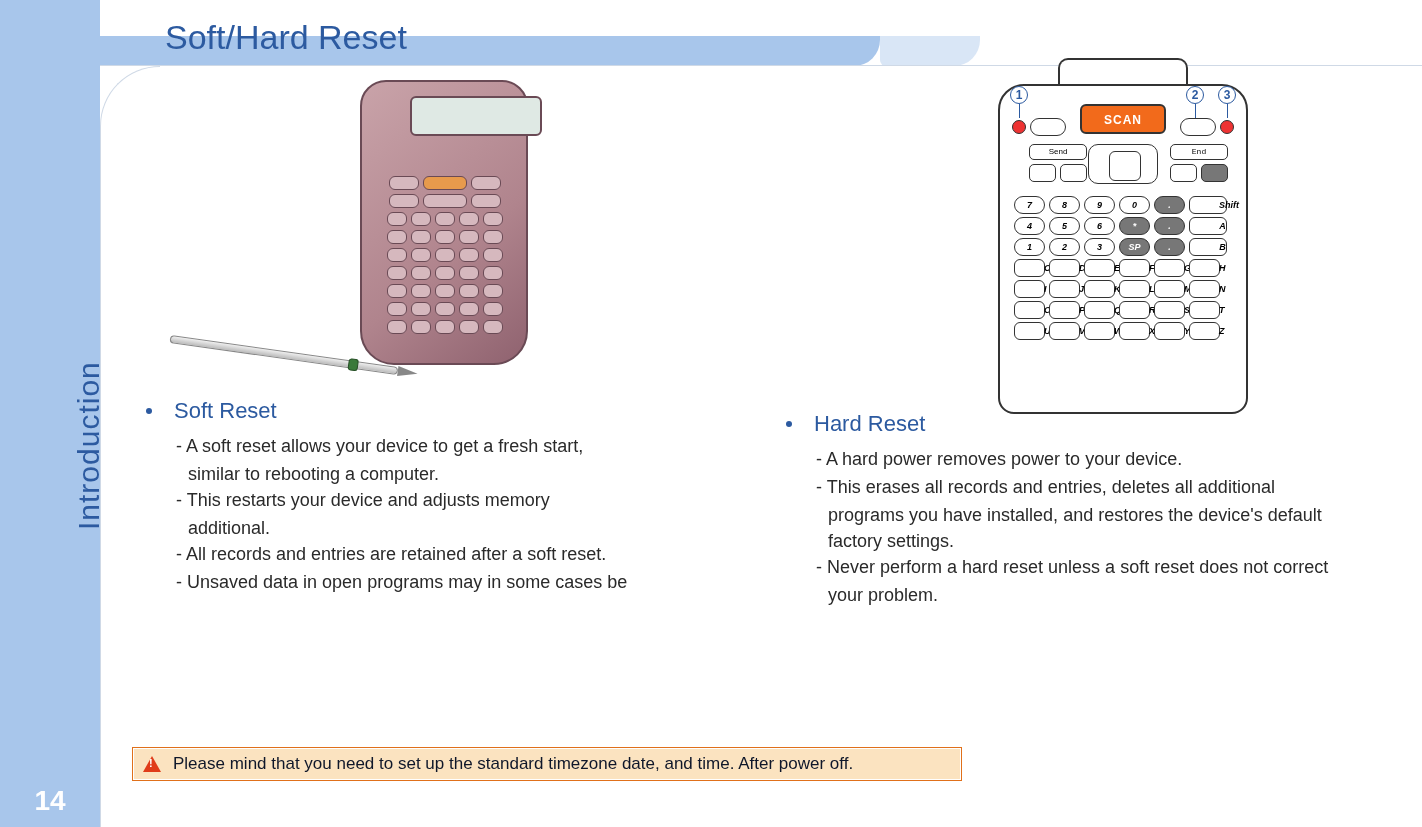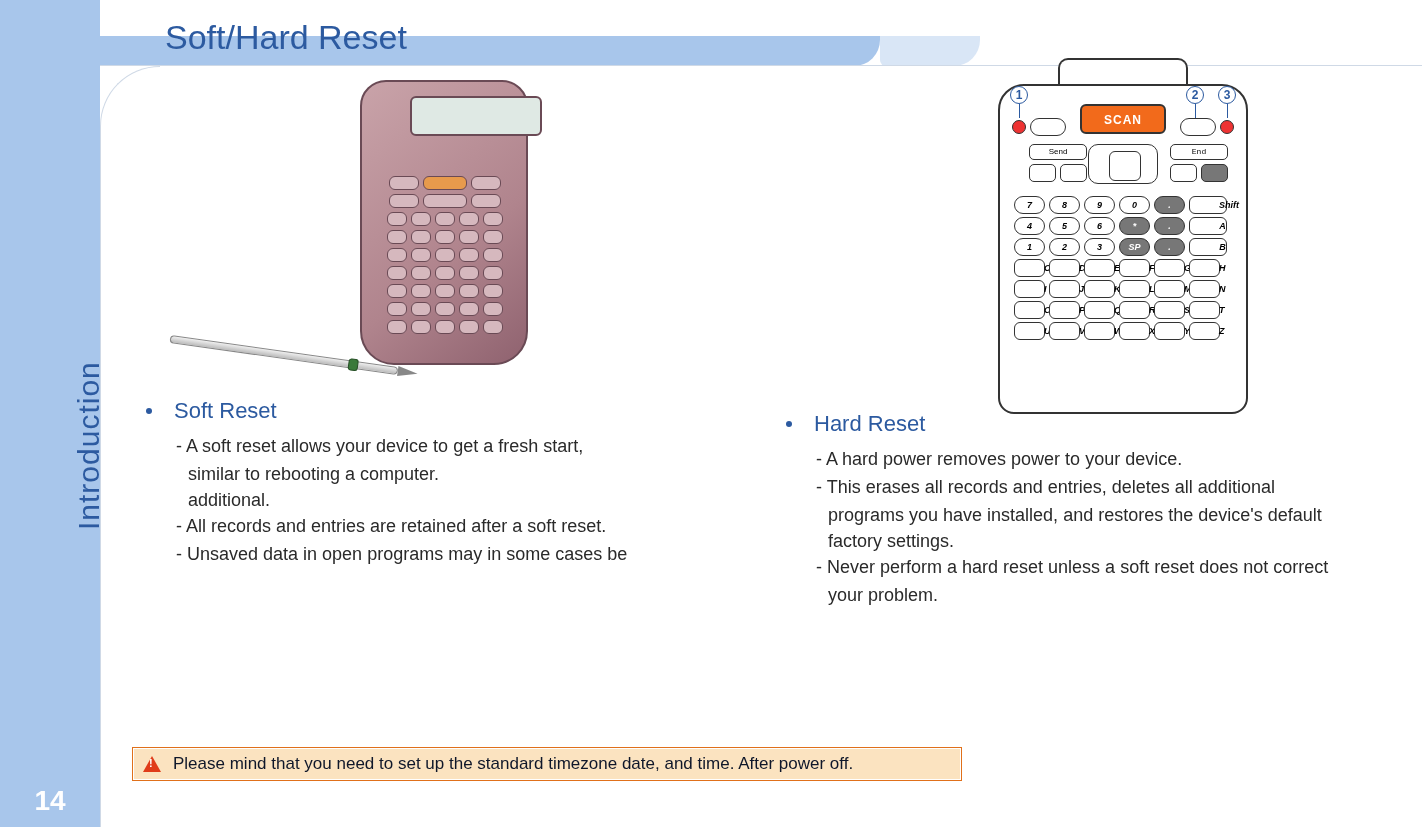--- a/index.html
+++ b/index.html
@@ -303,20 +303,21 @@
   </div>
 
   <div class="col col-left">
     <h3>
         <span class="bullet"></span>
         <span>Soft Reset</span>
       </h3>
     <div class="items">
       <div class="li">- A soft reset allows your device to get a fresh start,</div>
       <div class="wrap">similar to rebooting a computer.</div>
+      <div class="li">- This restarts your device and adjusts memory</div>
       <div class="wrap">additional.</div>
       <div class="li">- All records and entries are retained after a soft reset.</div>
       <div class="li">- Unsaved data in open programs may in some cases be</div>
     </div>
   </div>
 
   <div class="col col-right">
     <h3>
         <span class="bullet"></span>
         <span>Hard Reset</span>

